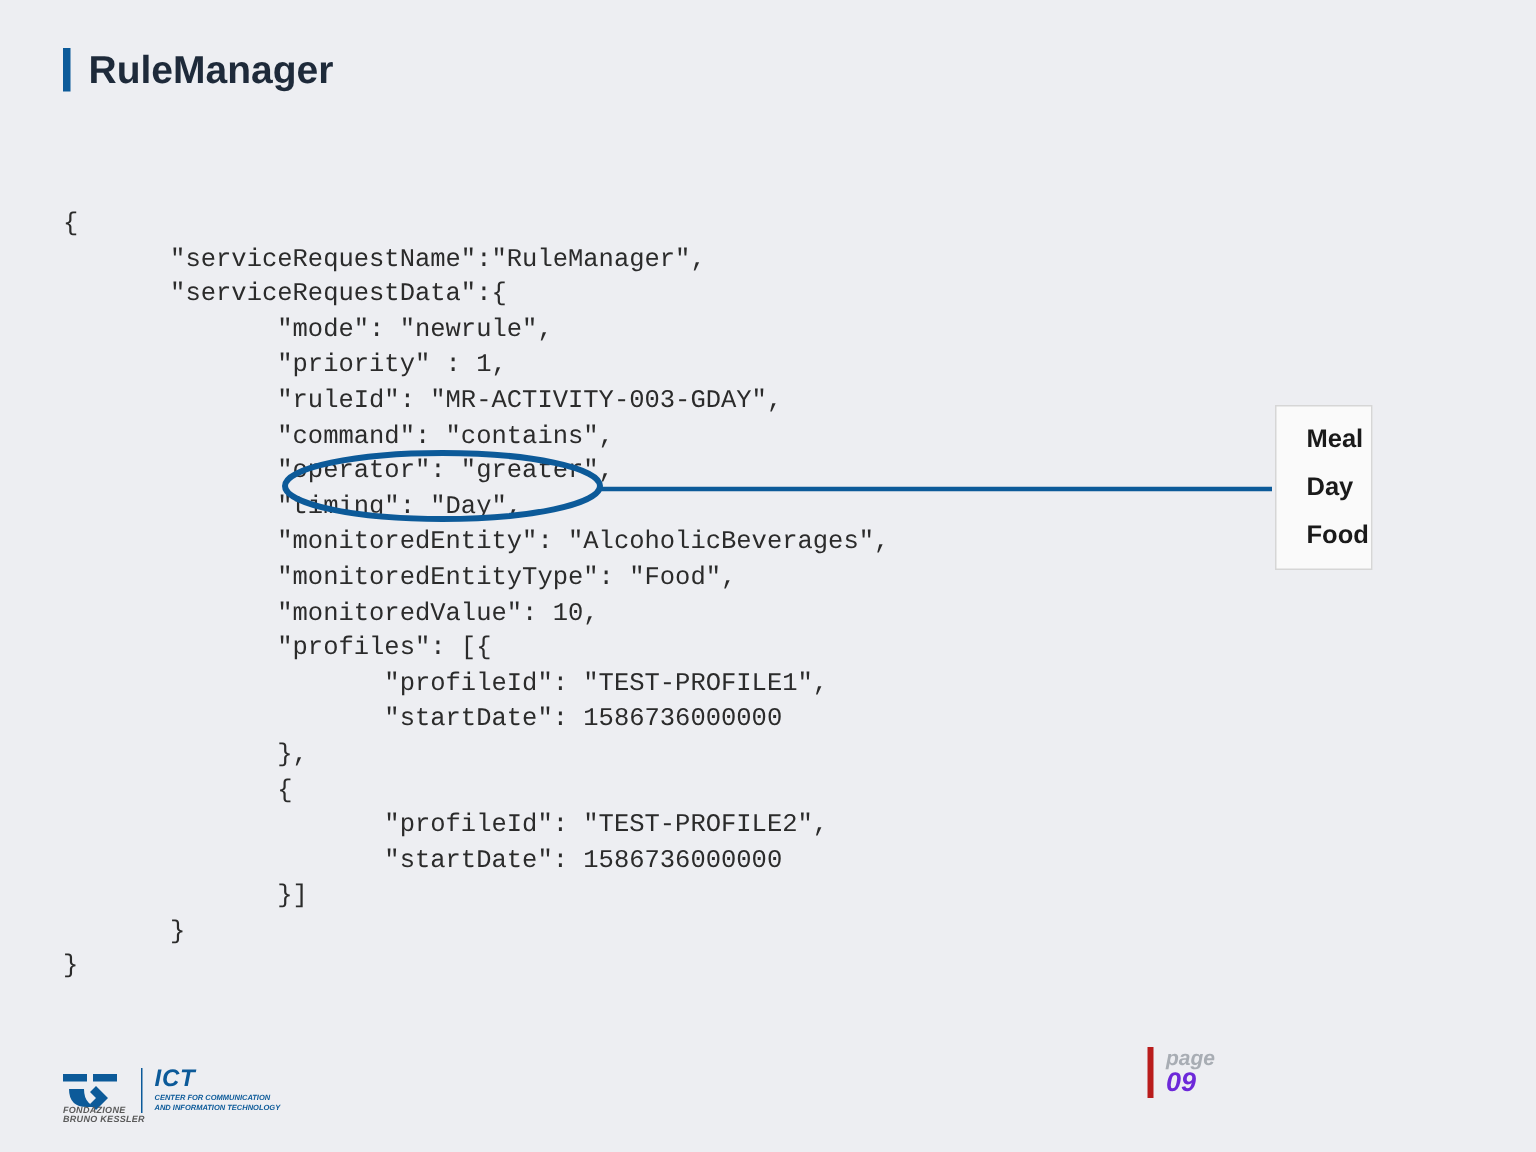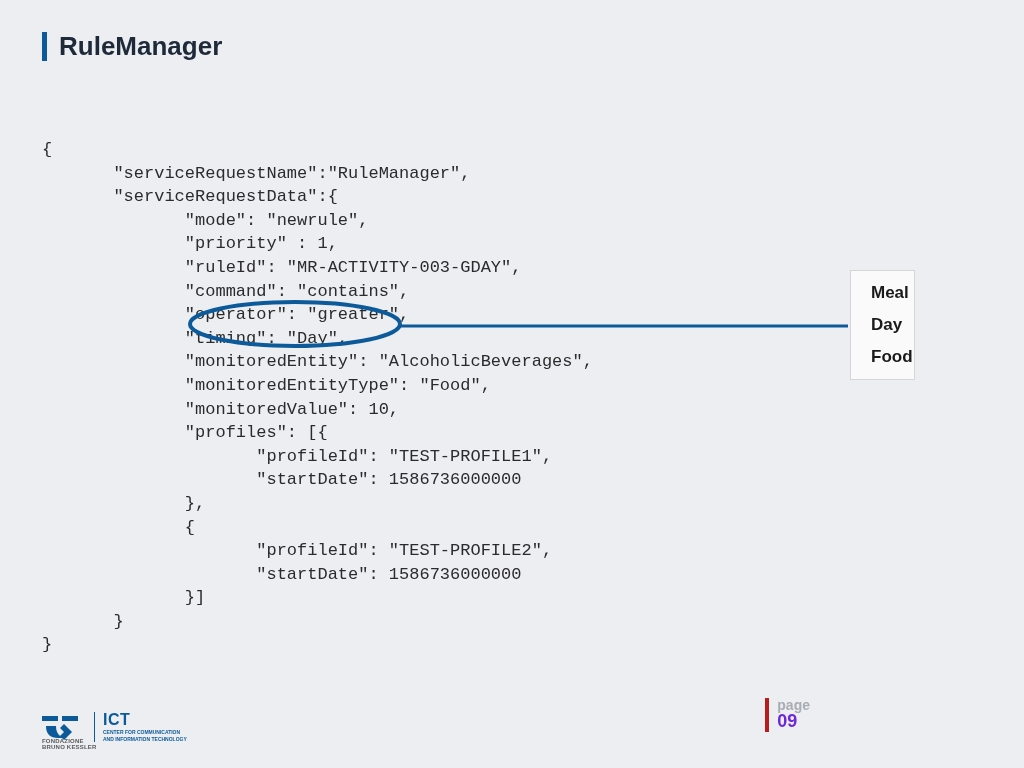--- a/index.html
+++ b/index.html
@@ -68,20 +68,21 @@
       width: 1024px;
       height: 768px;
       pointer-events: none;
     }
     .footer {
       position: absolute;
       bottom: 20px;
       left: 0;
       width: 844px;
       height: 44px;
+      font-style: italic;
     }
     .logo {
       position: absolute;
       left: 42px;
       bottom: 0;
       display: flex;
       align-items: flex-start;
     }
     .logo-mark {
       width: 44px;

